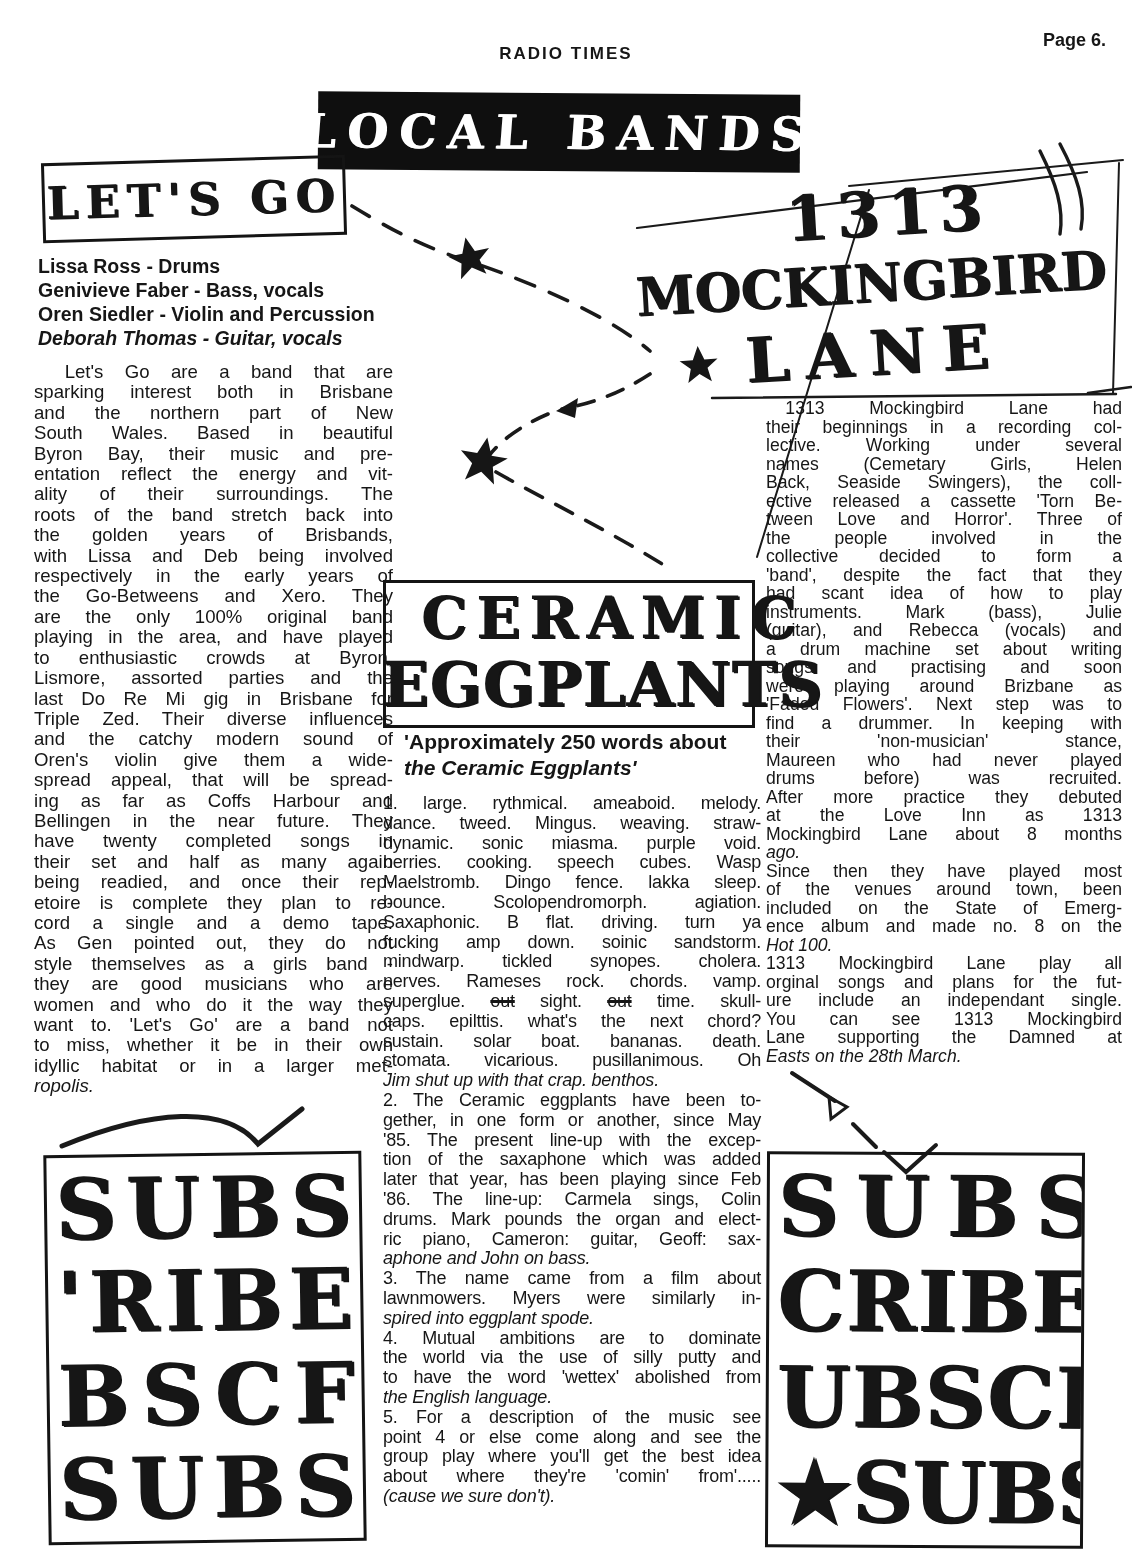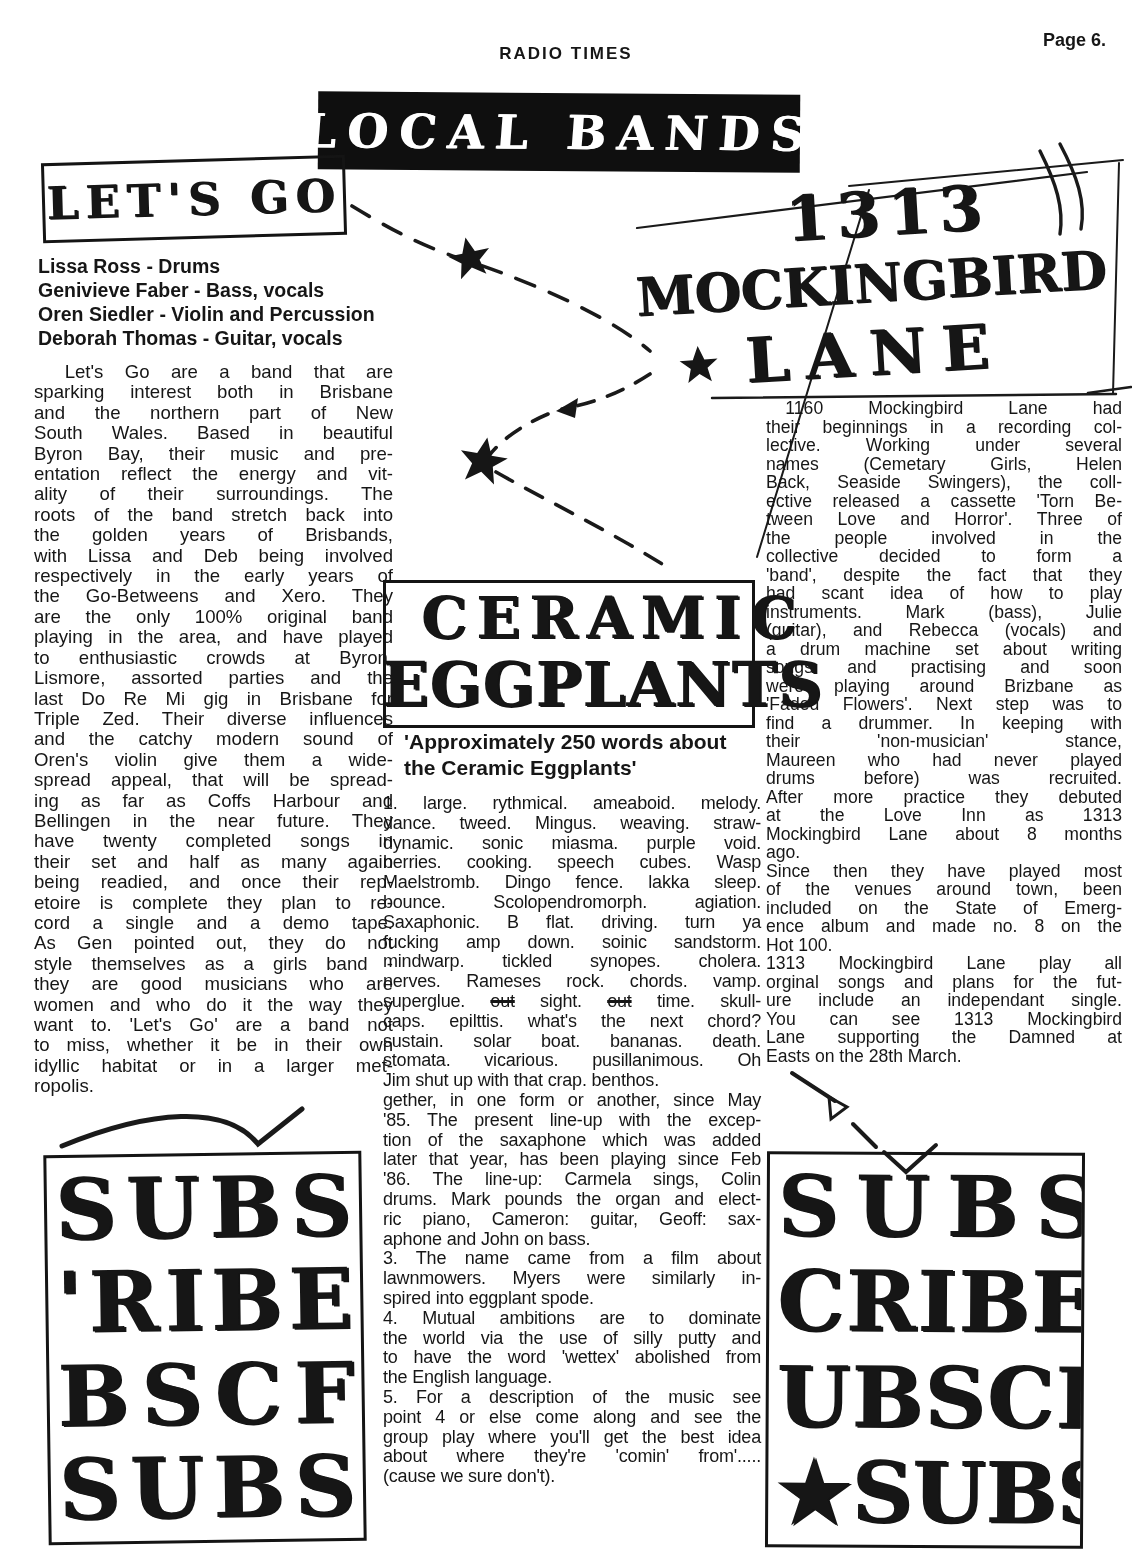--- a/index.html
+++ b/index.html
@@ -21,21 +21,21 @@
                    transform:skewX(-4deg);text-shadow:1px 0 0 #fff;}
 
   .letsgo{left:42px;top:159px;width:298px;height:74px;border:3.5px solid #141414;
           transform:rotate(-1.6deg);display:flex;align-items:center;justify-content:center;}
   .letsgo span{font-size:45px;letter-spacing:7px;text-shadow:1.2px 0.6px 0 #141414;}
 
   .members{left:38px;top:254px;width:368px;font-size:19.5px;line-height:24px;font-weight:bold;}
 
   .col .para{margin:0;}
   .jline{text-align:justify;text-align-last:justify;}
-  .jline.last{text-align-last:left;}
+  .jline.last{text-align-last:left;font-style:italic;}
   .plain .jline{text-align:left;text-align-last:left;}
   .jline s{text-decoration-thickness:2.5px;}
 
   .col-left{left:34px;top:362px;width:359px;font-size:18.6px;line-height:20.4px;}
   .col-right{left:766px;top:399px;width:356px;font-size:17.6px;line-height:18.5px;}
   .col-mid{left:383px;top:794px;width:378px;font-size:18px;line-height:19.8px;letter-spacing:-0.2px;}
 
   .mbbanner{left:630px;top:183px;width:483px;height:218px;transform:rotate(-3.4deg);}
   .mb1{font-size:62px;line-height:64px;letter-spacing:8px;padding-left:160px;text-shadow:1.4px 0.8px 0 #141414;}
   .mb2{font-size:53px;line-height:72px;text-align:center;letter-spacing:0px;text-shadow:1.4px 0.8px 0 #141414;white-space:nowrap;}
@@ -159,21 +159,21 @@
     </div>
 
   <div class="abs txt mbbanner display">
     <div class="mb1">1313</div>
     <div class="mb2">MOCKINGBIRD</div>
     <div class="mb3">LANE</div>
   </div>
 
   <div class="abs txt col col-right">
       <div class="para">
-        <div class="jline" style="text-indent: 1.1em;">1160 Mockingbird Lane had</div>
+        <div class="jline" style="text-indent: 1.1em;">1313 Mockingbird Lane had</div>
         <div class="jline">their beginnings in a recording col-</div>
         <div class="jline">lective.  Working under several</div>
         <div class="jline">names (Cemetary Girls, Helen</div>
         <div class="jline">Back, Seaside Swingers), the coll-</div>
         <div class="jline">ective released a cassette 'Torn Be-</div>
         <div class="jline">tween Love and Horror'.  Three of</div>
         <div class="jline">the people involved in the</div>
         <div class="jline">collective decided to form a</div>
         <div class="jline">'band', despite the fact that they</div>
         <div class="jline">had scant idea of how to play</div>
@@ -233,20 +233,21 @@
         <div class="jline">fucking amp down.  soinic sandstorm.</div>
         <div class="jline">mindwarp.  tickled synopes.  cholera.</div>
         <div class="jline">nerves.  Rameses rock.  chords.  vamp.</div>
         <div class="jline">superglue.  <s>out</s> sight. <s>out</s> time. skull-</div>
         <div class="jline">caps.  epilttis.  what's the next chord?</div>
         <div class="jline">sustain.  solar boat. bananas.  death.</div>
         <div class="jline">stomata.  vicarious. pusillanimous.  Oh</div>
         <div class="jline last">Jim shut up with that crap.  benthos.</div>
       </div>
       <div class="para">
+        <div class="jline">2.  The Ceramic eggplants have been to-</div>
         <div class="jline">gether, in one form or another, since May</div>
         <div class="jline">'85.  The present line-up with the excep-</div>
         <div class="jline">tion of the saxaphone which was added</div>
         <div class="jline">later that year, has been playing since Feb</div>
         <div class="jline">'86.  The line-up:  Carmela sings, Colin</div>
         <div class="jline">drums. Mark pounds the organ and elect-</div>
         <div class="jline">ric piano, Cameron:  guitar, Geoff:  sax-</div>
         <div class="jline last">aphone and John on bass.</div>
       </div>
       <div class="para">

